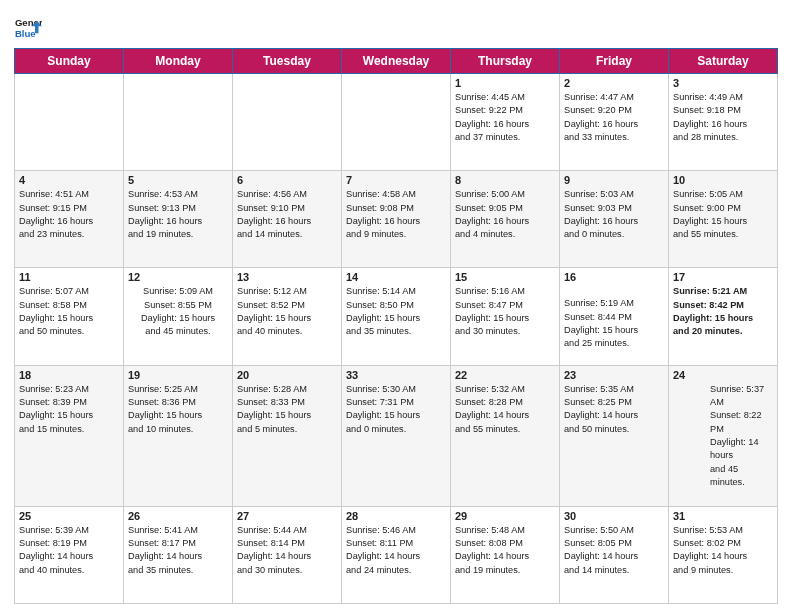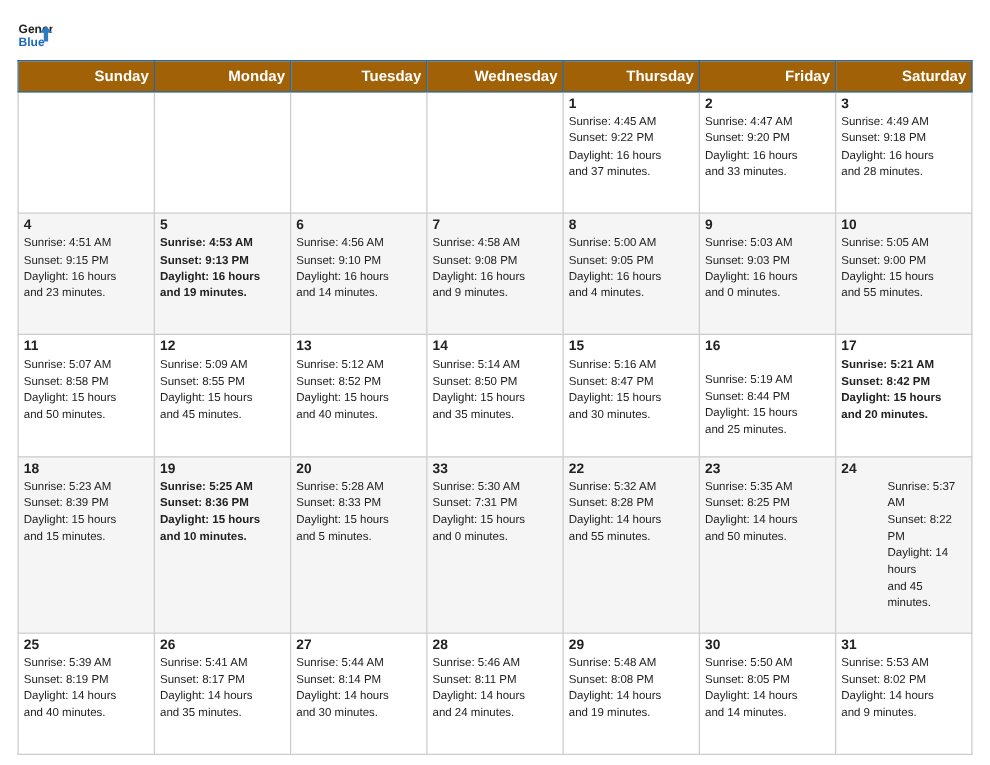--- a/index.html
+++ b/index.html
@@ -48,26 +48,26 @@
       margin-top: 2px;
     }
     .calendar {
       flex: 1;
       border: 1px solid #ccc;
       border-collapse: collapse;
       width: 100%;
       table-layout: fixed;
     }
     .calendar th {
-      background: #a16207;
+      background: #be185d;
       color: #fff;
       font-size: 12px;
       font-weight: bold;
       padding: 5px 4px;
-      text-align: right;
+      text-align: center;
       border: 1px solid #2568a8;
     }
     .calendar td {
       border: 1px solid #ccc;
       vertical-align: top;
       padding: 3px 4px;
       font-size: 9.5px;
       color: #222;
       background: #fff;
       height: 88px;
@@ -151,21 +151,21 @@
         <tr>
           <td>
             <span class="day-num">4</span>
             <div class="day-info" style="white-space: pre-line;">Sunrise: 4:51 AM
 Sunset: 9:15 PM
 Daylight: 16 hours
 and 23 minutes.</div>
           </td>
           <td>
             <span class="day-num">5</span>
-            <div class="day-info" style="white-space: pre-line; font-weight: bold;">Sunrise: 4:53 AM
+            <div class="day-info" style="white-space: pre-line;">Sunrise: 4:53 AM
 Sunset: 9:13 PM
 Daylight: 16 hours
 and 19 minutes.</div>
           </td>
           <td>
             <span class="day-num">6</span>
             <div class="day-info" style="white-space: pre-line;">Sunrise: 4:56 AM
 Sunset: 9:10 PM
 Daylight: 16 hours
 and 14 minutes.</div>
@@ -202,21 +202,21 @@
         <tr>
           <td>
             <span class="day-num">11</span>
             <div class="day-info" style="white-space: pre-line;">Sunrise: 5:07 AM
 Sunset: 8:58 PM
 Daylight: 15 hours
 and 50 minutes.</div>
           </td>
           <td>
             <span class="day-num">12</span>
-            <div class="day-info" style="white-space: pre-line;">Sunrise: 5:09 AM
+            <div class="day-info" style="white-space: pre-line; text-align: center;">Sunrise: 5:09 AM
 Sunset: 8:55 PM
 Daylight: 15 hours
 and 45 minutes.</div>
           </td>
           <td>
             <span class="day-num">13</span>
             <div class="day-info" style="white-space: pre-line;">Sunrise: 5:12 AM
 Sunset: 8:52 PM
 Daylight: 15 hours
 and 40 minutes.</div>
@@ -253,21 +253,21 @@
         <tr>
           <td>
             <span class="day-num">18</span>
             <div class="day-info" style="white-space: pre-line;">Sunrise: 5:23 AM
 Sunset: 8:39 PM
 Daylight: 15 hours
 and 15 minutes.</div>
           </td>
           <td>
             <span class="day-num">19</span>
-            <div class="day-info" style="white-space: pre-line; font-weight: bold;">Sunrise: 5:25 AM
+            <div class="day-info" style="white-space: pre-line;">Sunrise: 5:25 AM
 Sunset: 8:36 PM
 Daylight: 15 hours
 and 10 minutes.</div>
           </td>
           <td>
             <span class="day-num">20</span>
             <div class="day-info" style="white-space: pre-line;">Sunrise: 5:28 AM
 Sunset: 8:33 PM
 Daylight: 15 hours
 and 5 minutes.</div>

